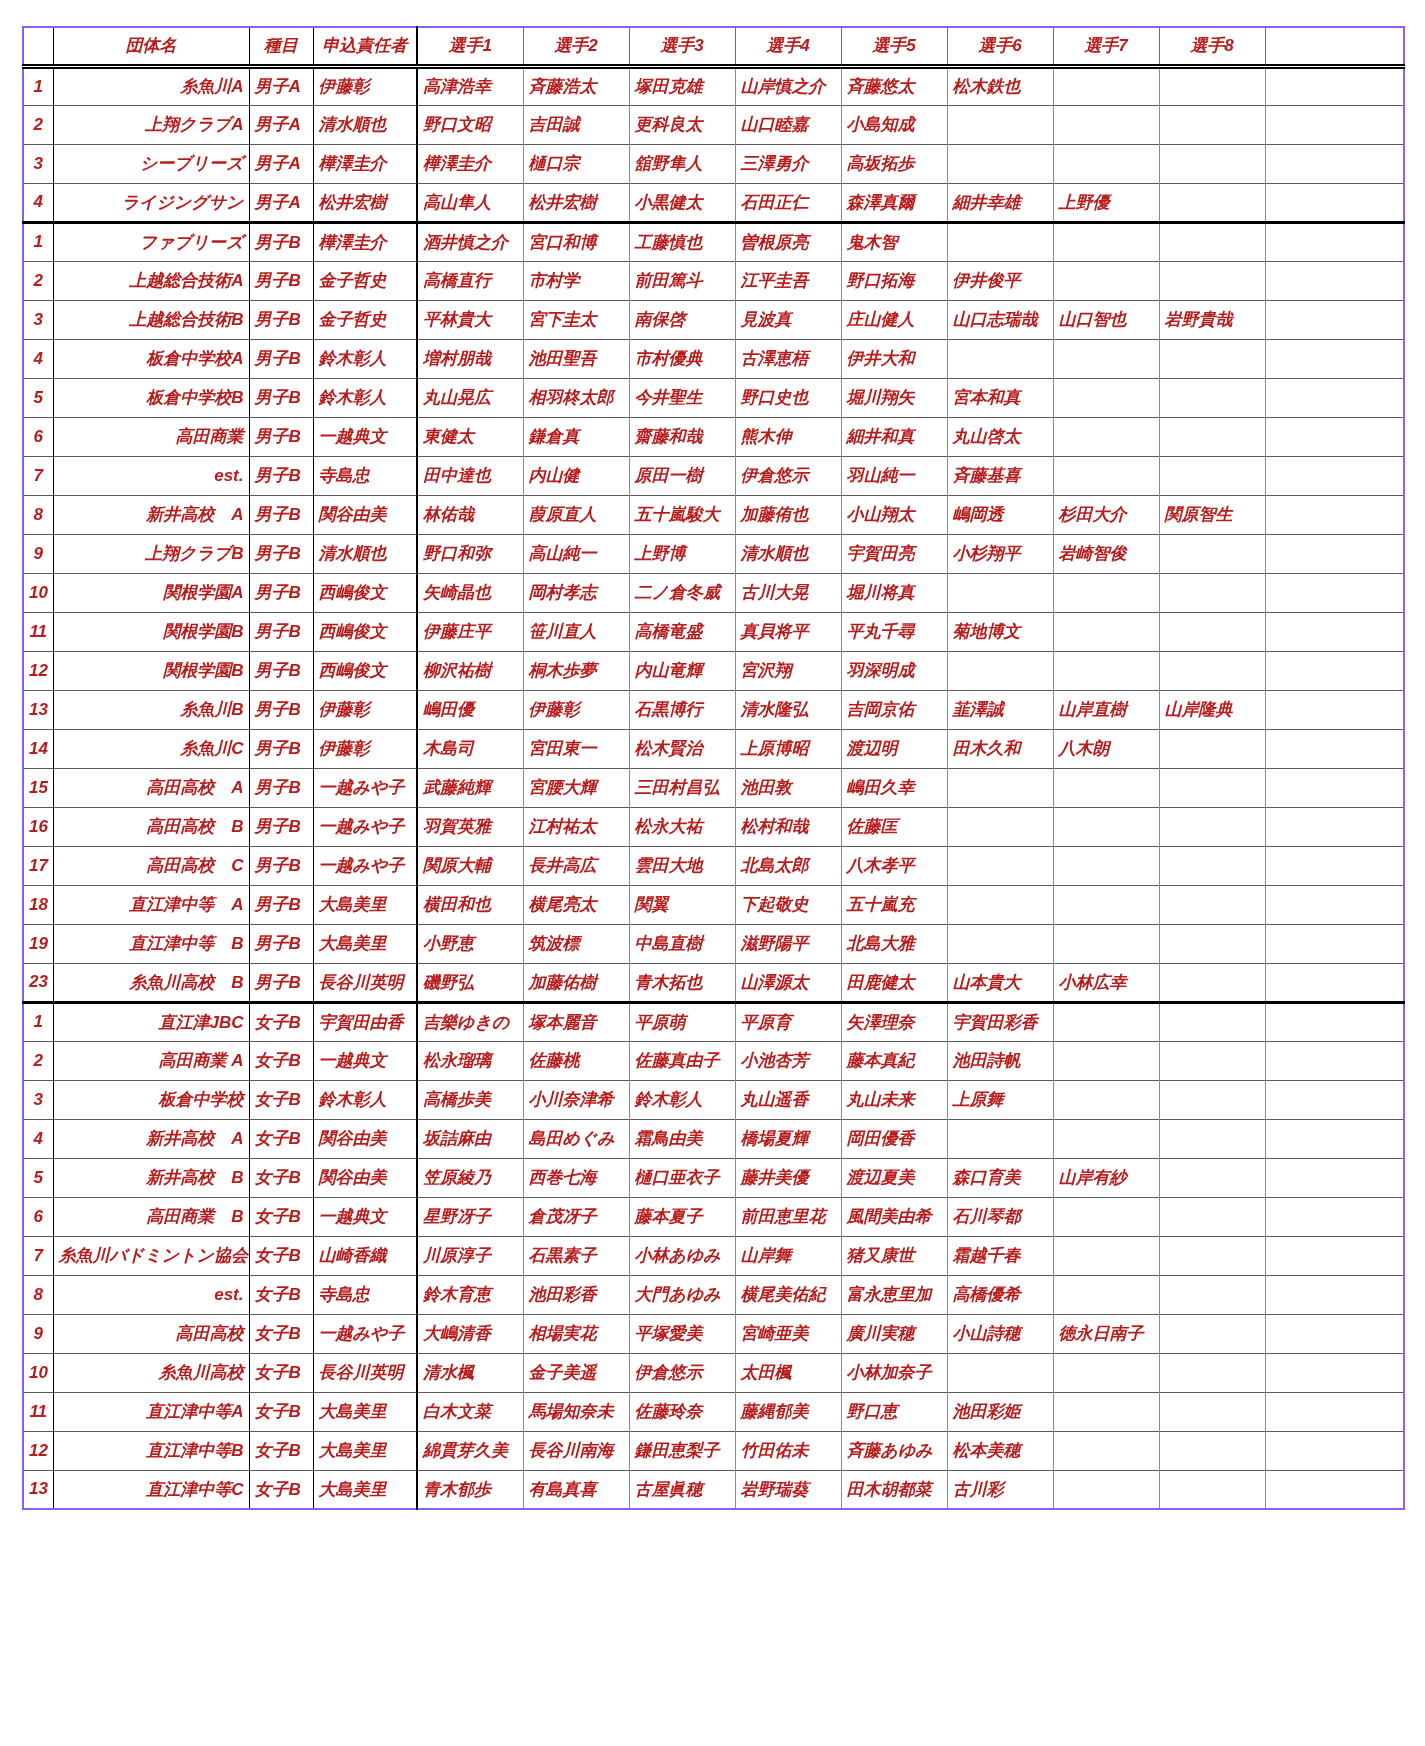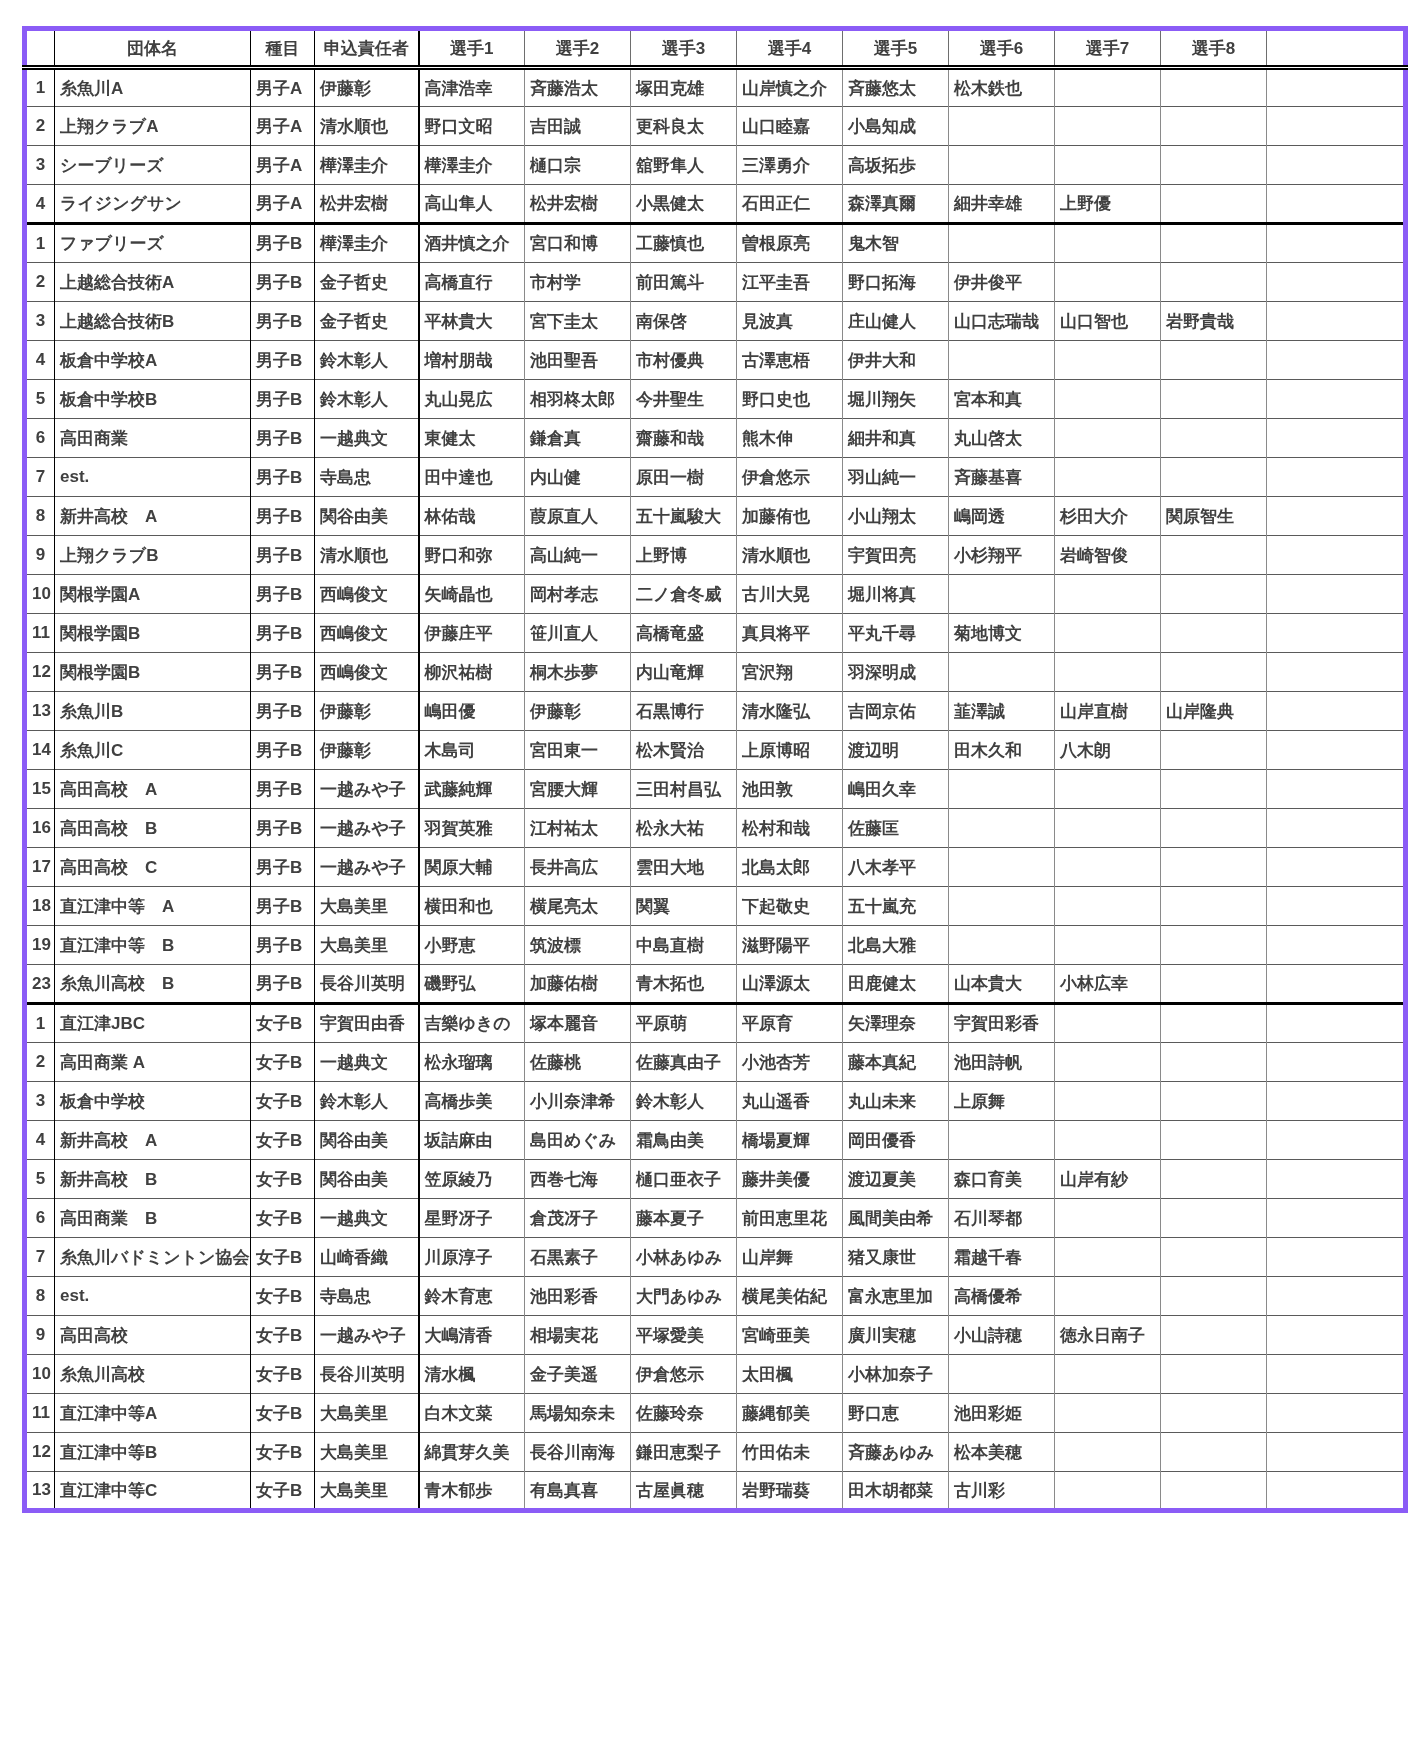--- a/index.html
+++ b/index.html
@@ -12,24 +12,25 @@
     min-height: 1746px;
     font-family: "Liberation Sans", "DejaVu Sans", sans-serif;
   }
   .sheet {
     padding: 26px 22px 0 22px;
   }
   table.roster {
     border-collapse: collapse;
     table-layout: fixed;
     width: 1381px;
-    border: 5px solid #8b5cf6;
+    border: 2px solid #8b5cf6;
     font-size: 17px;
     font-weight: bold;
-    color: #404040;
+    color: #b91c1c;
+    font-style: italic;
   }
   th, td {
     height: 39px;
     padding: 0 5px;
     overflow: hidden;
     white-space: nowrap;
     box-sizing: border-box;
   }
   thead th {
     text-align: center;
@@ -39,21 +40,21 @@
   }
   thead th.c0, thead th.c1, thead th.c2 { border-right: 1px solid #000; }
   thead th.c3 { border-right: 2px solid #000; }
   thead th.cLast { border-right: none; }
   td {
     border-top: 1px solid #5a5a5a;
     border-right: 1px solid #8a8a8a;
     text-align: left;
   }
   td.c0 { text-align: center; border-right: 1px solid #000; }
-  td.c1 { text-align: left;   border-right: 1px solid #000; }
+  td.c1 { text-align: right;   border-right: 1px solid #000; }
   td.c2 { border-right: 1px solid #000; }
   td.c3 { text-align: left;   border-right: 2px solid #000; }
   td.cLast { border-right: none; }
   tr.section-start td { border-top: 3px solid #000; }
 </style>
 </head>
 <body>
 
 <div class="sheet">
   <table class="roster">

